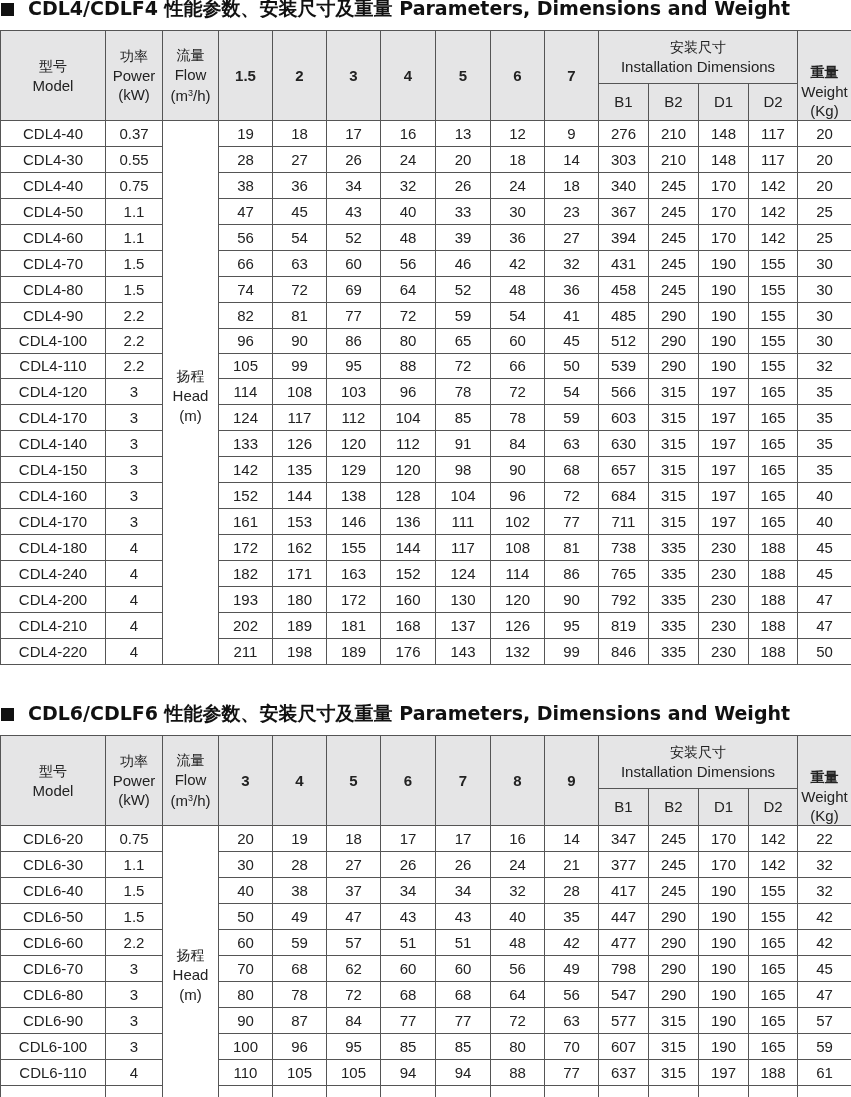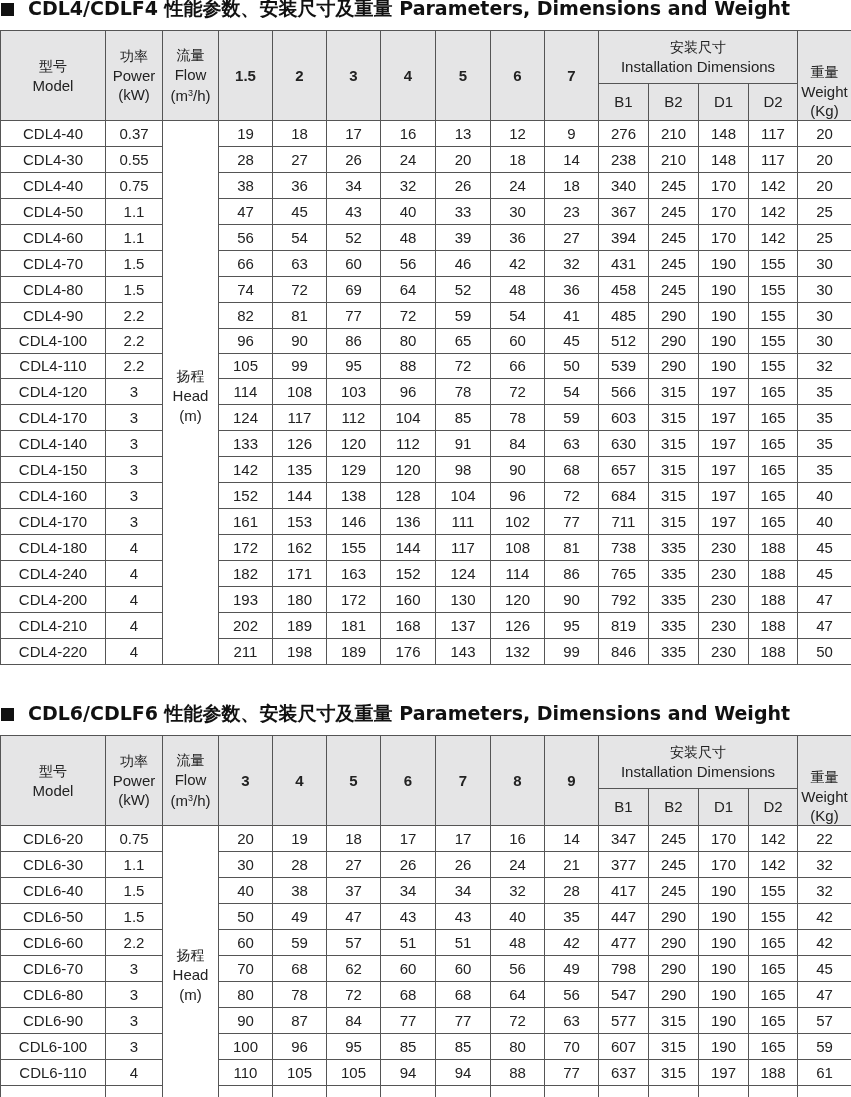--- a/index.html
+++ b/index.html
@@ -7,21 +7,21 @@
          font-family: "Liberation Sans", "DejaVu Sans", sans-serif; color: #222; }
   .section-title { position: absolute; left: 0; height: 26px; display: flex; align-items: center;
          font-family: "DejaVu Sans", "Liberation Sans", sans-serif; font-weight: bold; font-size: 19px; color: #111; white-space: nowrap; }
   .section-title .sq { display: inline-block; width: 13px; height: 13px; background: #111; margin: 0 14px 0 1px; }
   table.spec { position: absolute; left: 0; border-collapse: collapse; table-layout: fixed; width: 851px; }
   table.spec td, table.spec th { border: 1.5px solid #555; padding: 0; text-align: center; vertical-align: middle;
          font-size: 15px; color: #222; overflow: hidden; white-space: nowrap; }
   table.spec thead th { background: #e5e5e6; font-weight: normal; line-height: 19px; }
   table.spec thead th.num { font-weight: bold; font-size: 15px; }
   table.spec thead th .zh { font-family: "DejaVu Sans", sans-serif; font-size: 14px; display: block; }
-  table.spec thead th .zh.b { font-weight: normal; margin-top: 32px; }
+  table.spec thead th .zh.b { font-weight: bold; margin-top: 32px; }
   table.spec tbody td { background: #fff; }
   table.spec tbody td.head-label { line-height: 20px; white-space: normal; }
   table.spec tbody td.head-label .zh { font-family: "DejaVu Sans", sans-serif; font-size: 14px; display: block; }
   sup { font-size: 9px; vertical-align: 5px; }
 </style>
 </head>
 <body>
 
 <div class="section-title" style="top:-4px;">
   <span class="sq"></span>
@@ -107,21 +107,21 @@
       <tr style="height:25.95px">
         <td>CDL4-30</td>
         <td>0.55</td>
         <td>28</td>
         <td>27</td>
         <td>26</td>
         <td>24</td>
         <td>20</td>
         <td>18</td>
         <td>14</td>
-        <td>238</td>
+        <td>303</td>
         <td>210</td>
         <td>148</td>
         <td>117</td>
         <td>20</td>
       </tr>
       <tr style="height:25.95px">
         <td>CDL4-40</td>
         <td>0.75</td>
         <td>38</td>
         <td>36</td>

